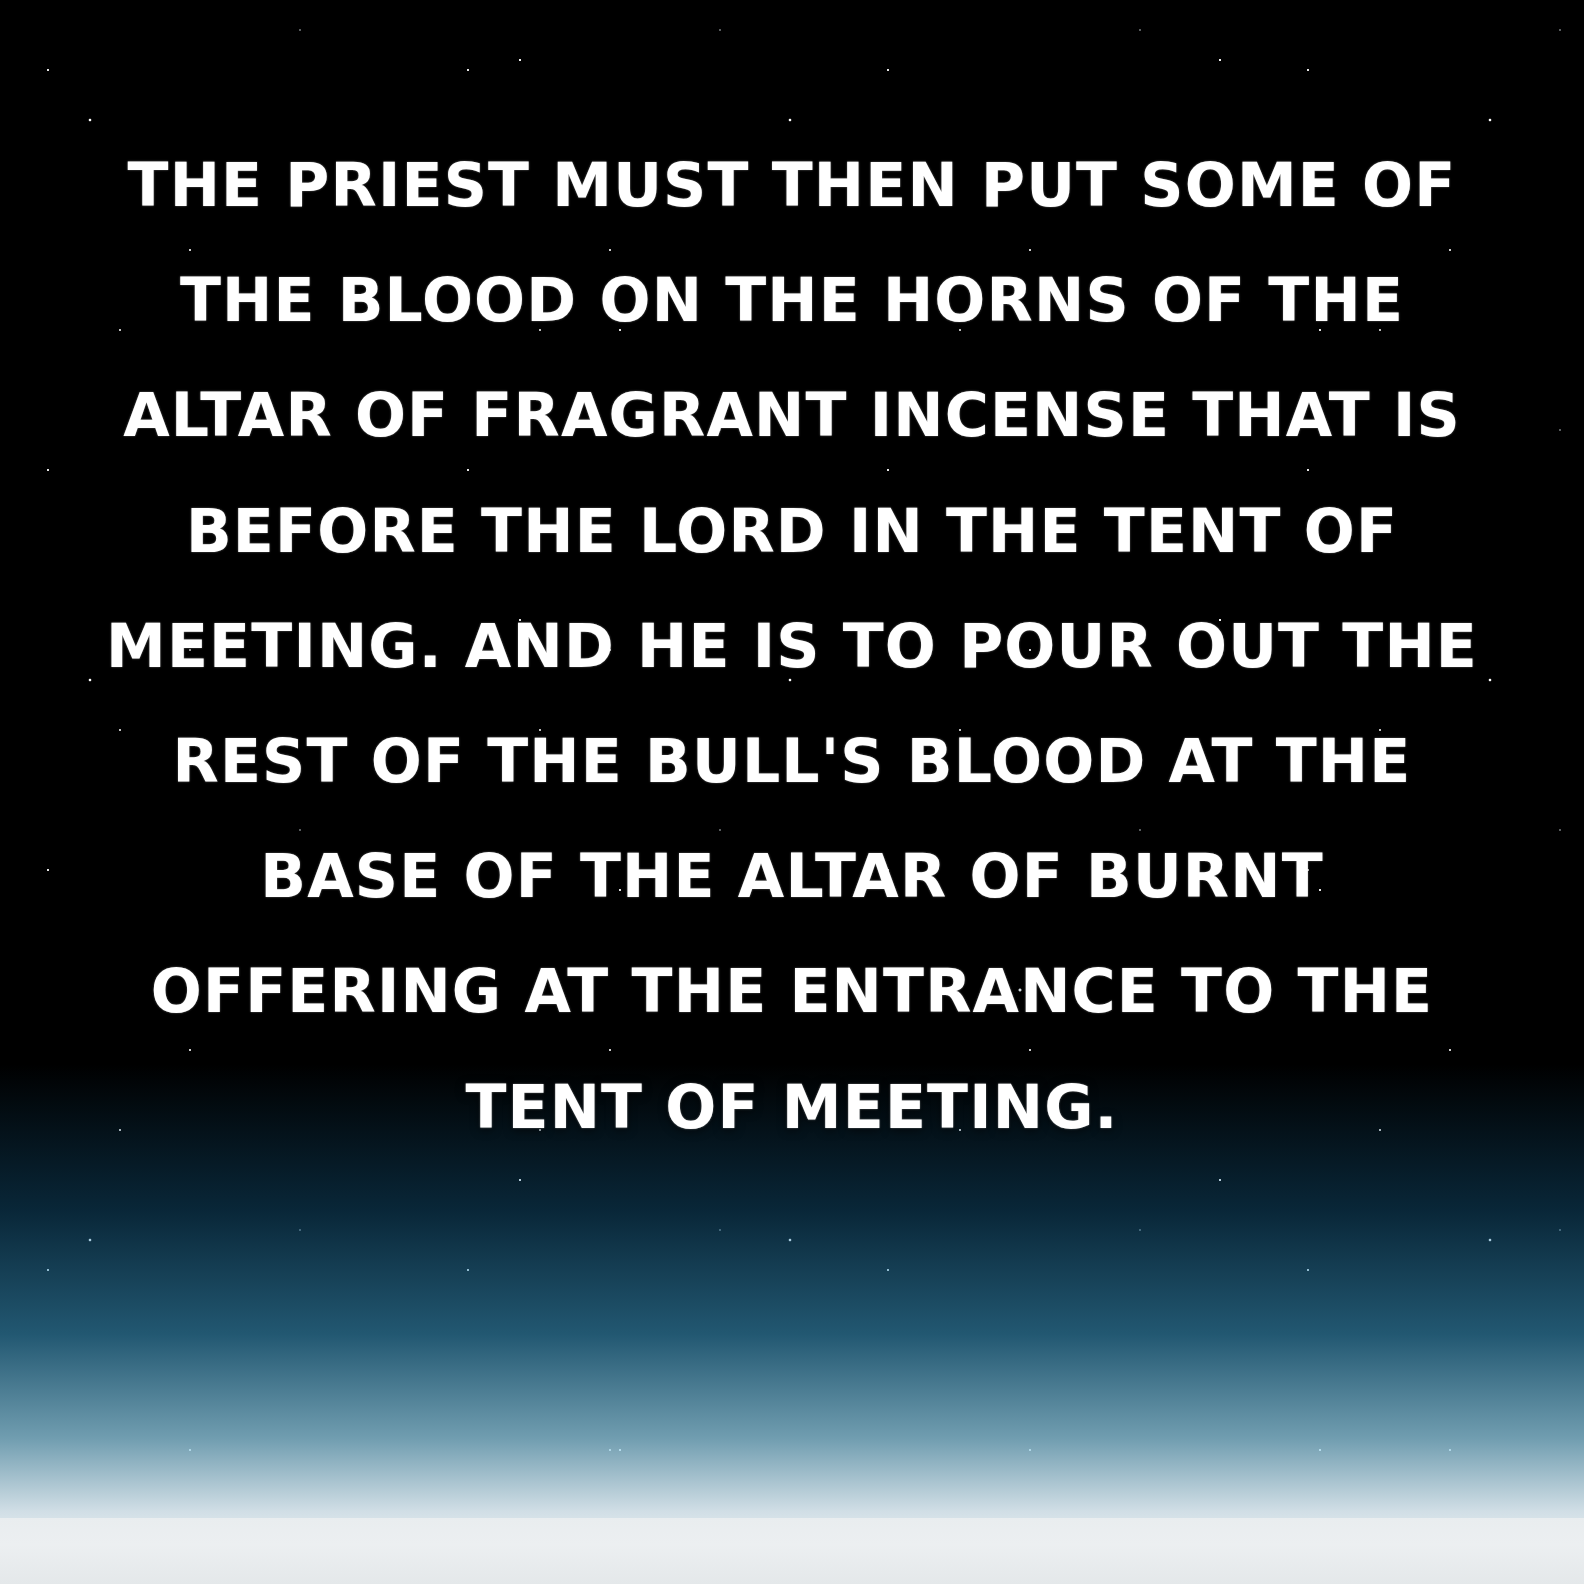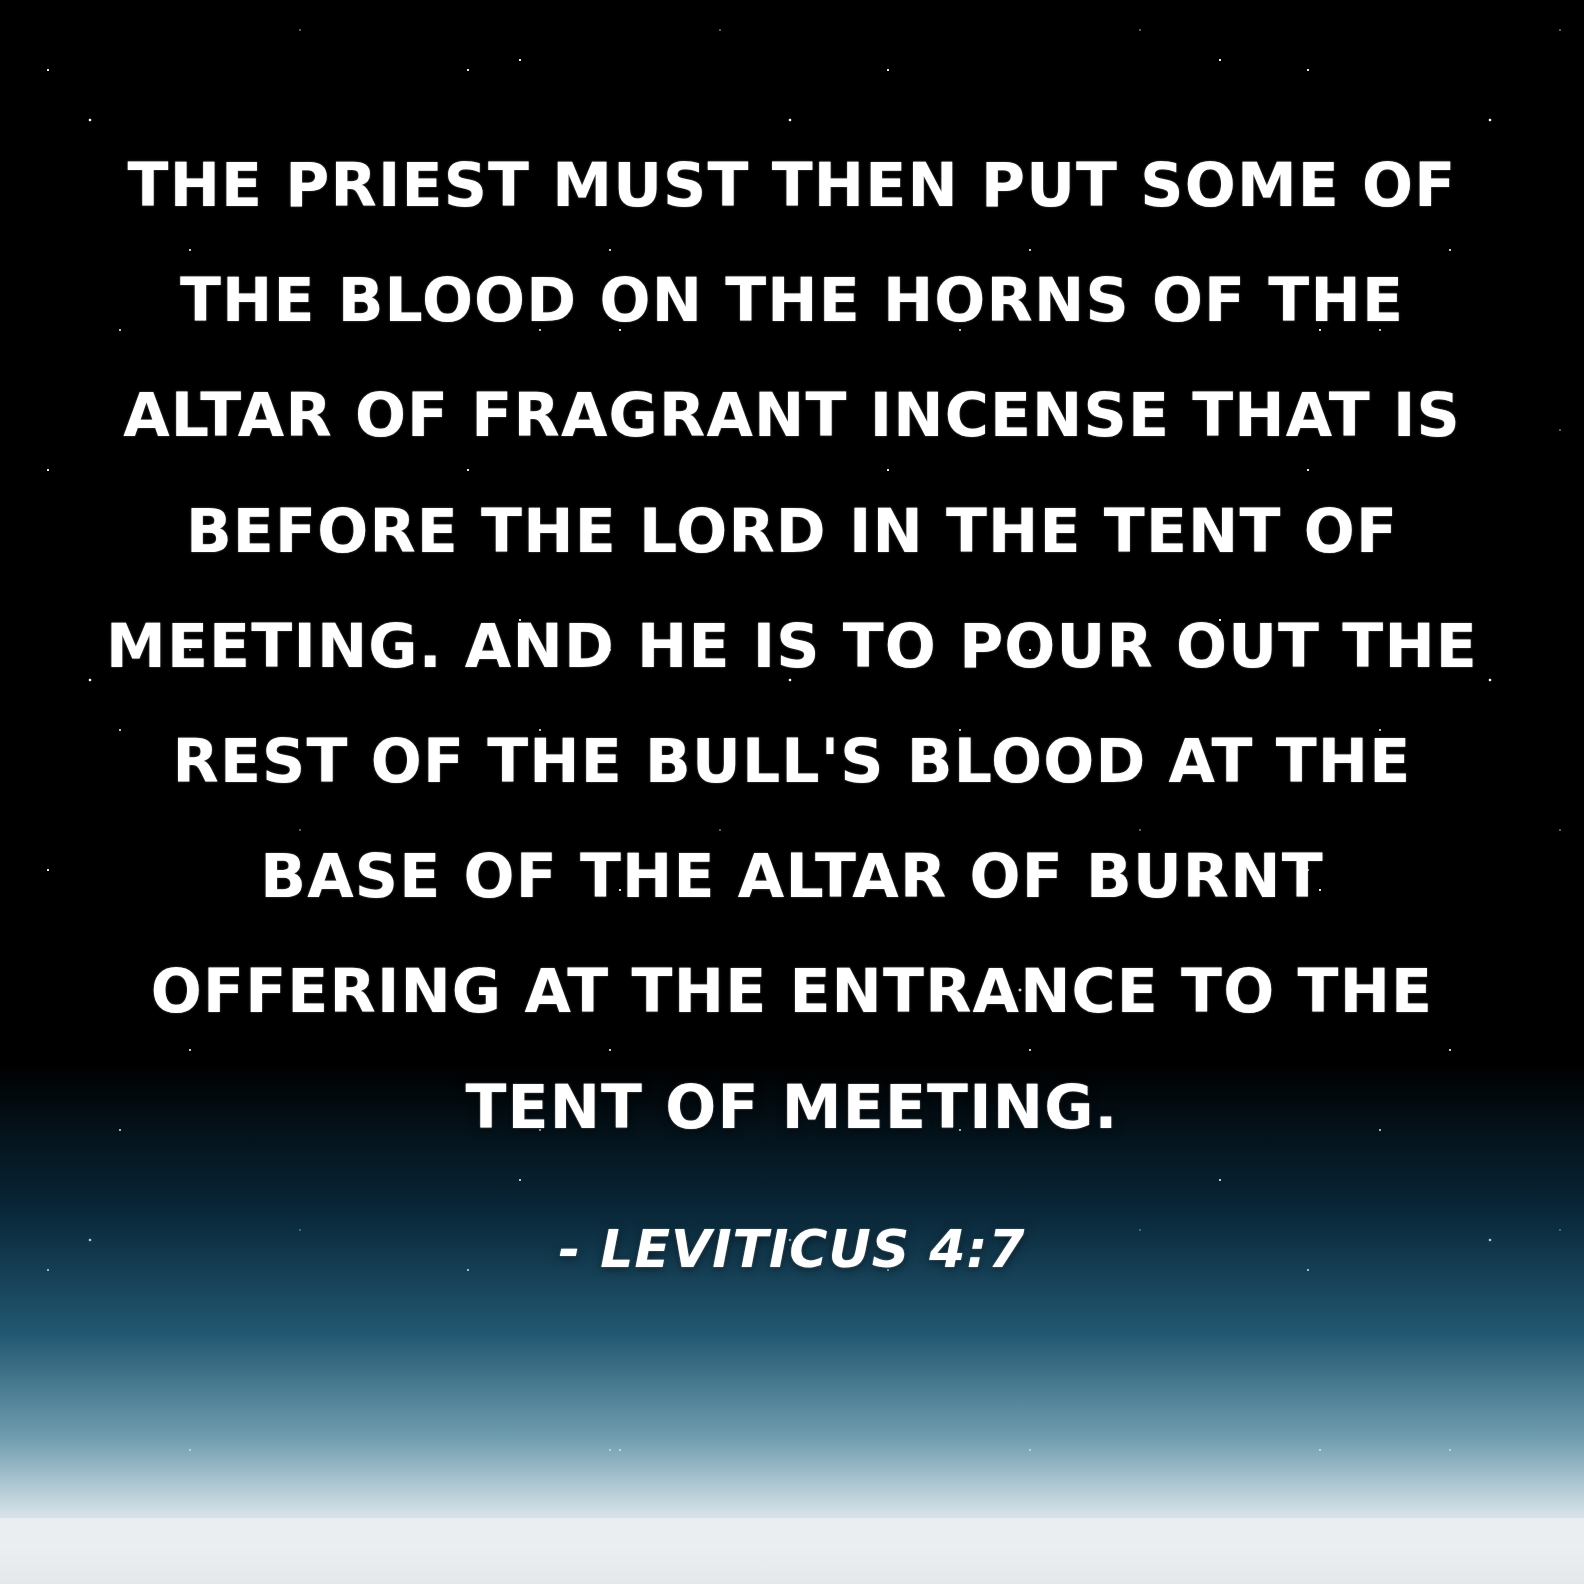--- a/index.html
+++ b/index.html
@@ -168,16 +168,15 @@
 
   <div id="stars-far"></div>
   <div id="stars-mid"></div>
   <div id="stars-near"></div>
   <div id="star-fade"></div>
   <div id="horizon-glow"></div>
   <div id="ground"></div>
 
   <div id="quote-block">
     <p id="verse-text">The priest must then put some of the blood on the horns of the altar of fragrant incense that is before the LORD in the tent of meeting. And he is to pour out the rest of the bull's blood at the base of the altar of burnt offering at the entrance to the tent of meeting.</p>
-    <div id="verse-ref">- Leviticus 4:7</div>
   </div>
 
 </div>
 
 </body></html>

